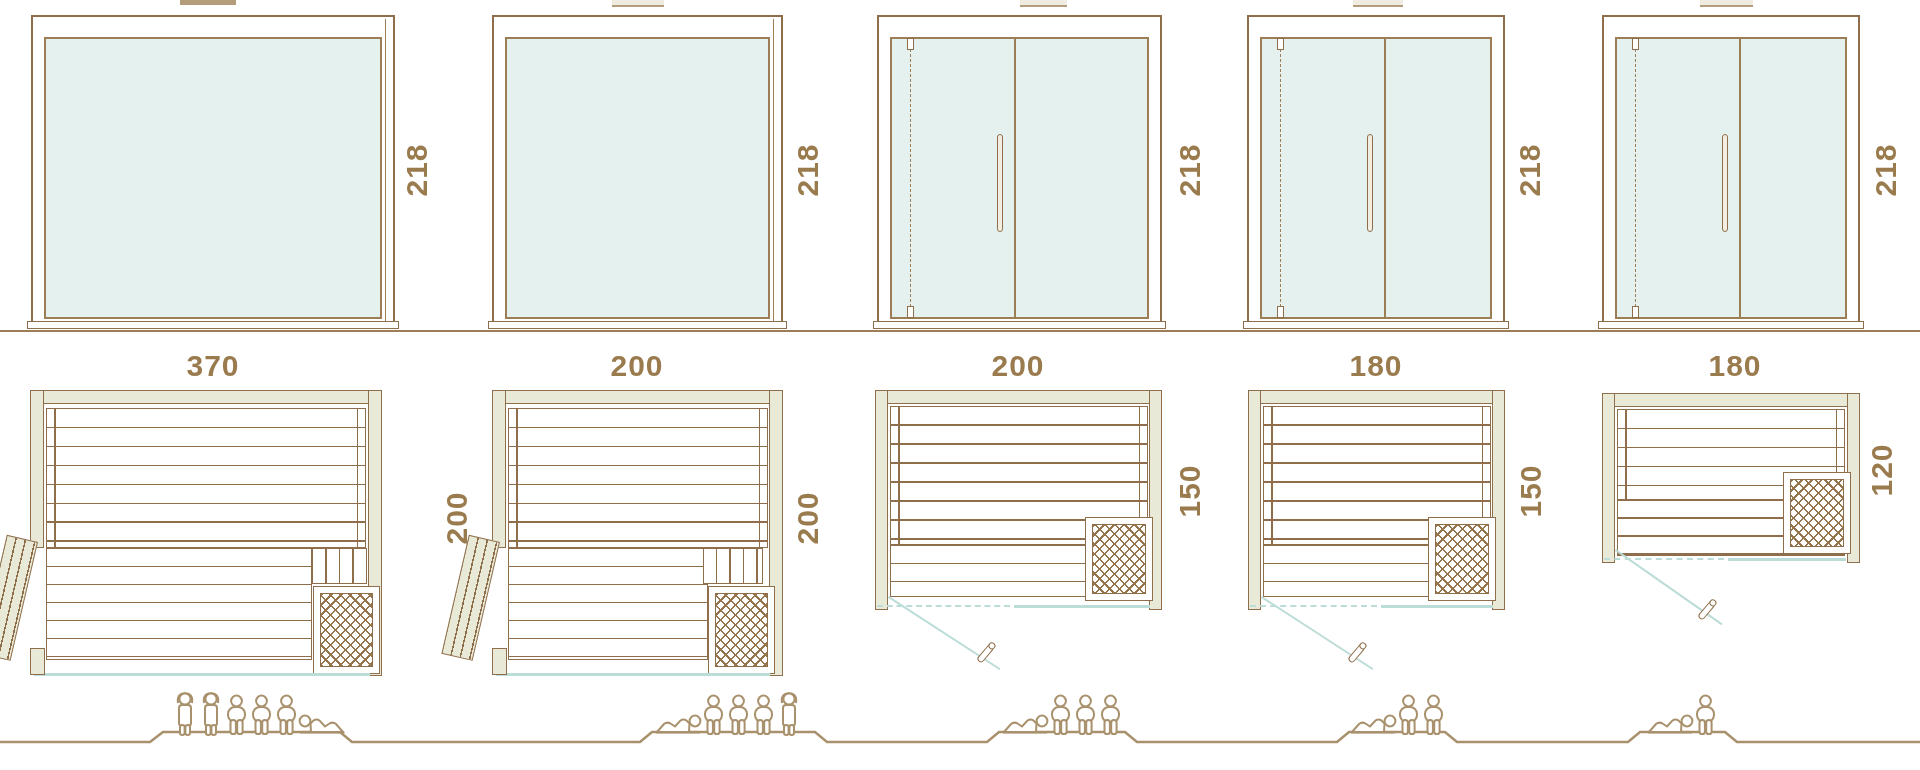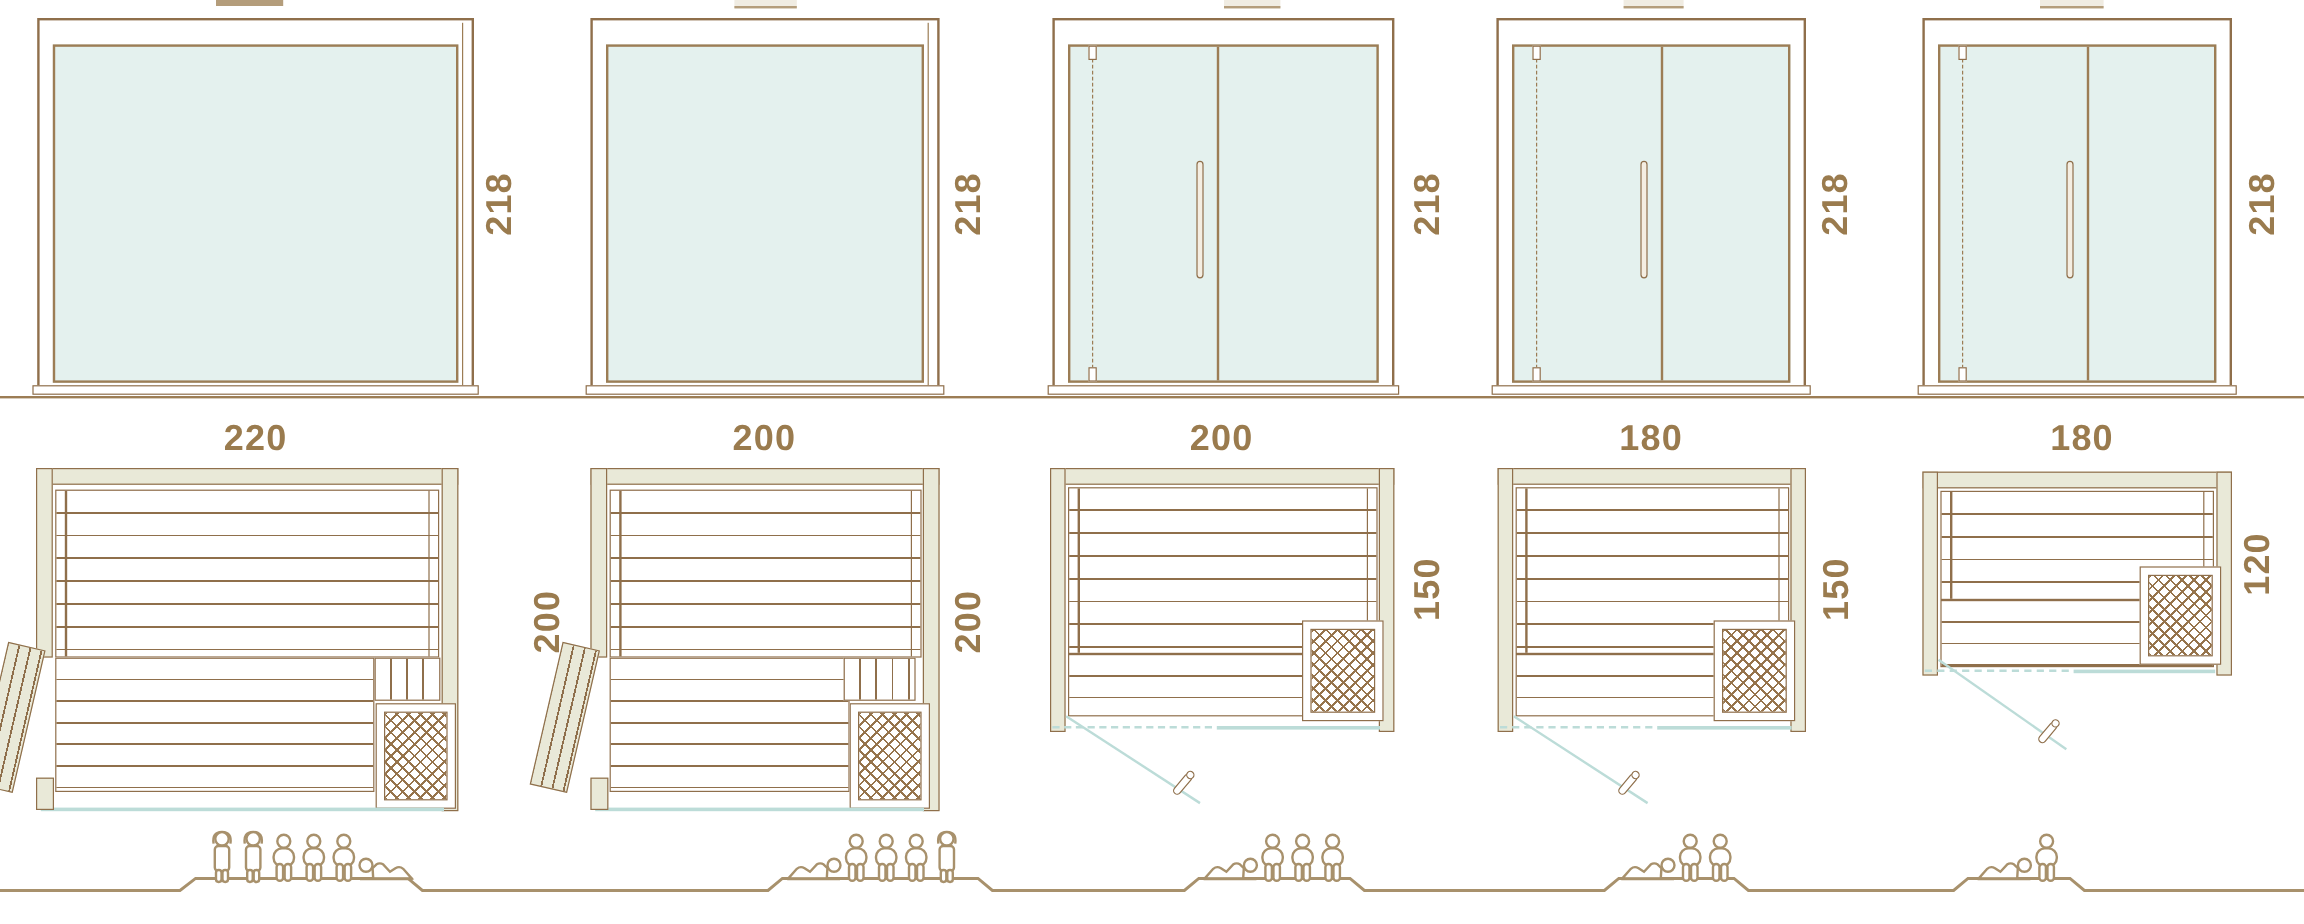--- a/index.html
+++ b/index.html
@@ -119,21 +119,21 @@
   <div class="sill" style="left:1243px;width:266px;"></div>
   <div class="sill" style="left:1598px;width:266px;"></div>
   <div class="ground"></div>
 
   <div class="dim v" style="left:371px;top:154px;">218</div>
   <div class="dim v" style="left:762px;top:154px;">218</div>
   <div class="dim v" style="left:1144px;top:154px;">218</div>
   <div class="dim v" style="left:1484px;top:154px;">218</div>
   <div class="dim v" style="left:1840px;top:154px;">218</div>
 
-  <div class="dim" style="left:163px;top:350px;width:100px;">220</div>
+  <div class="dim" style="left:163px;top:350px;width:100px;">370</div>
   <div class="dim" style="left:587px;top:350px;width:100px;">200</div>
   <div class="dim" style="left:968px;top:350px;width:100px;">200</div>
   <div class="dim" style="left:1326px;top:350px;width:100px;">180</div>
   <div class="dim" style="left:1685px;top:350px;width:100px;">180</div>
 
   <div>
     <div class="wall" style="left:30px;top:390px;width:352px;height:14px;"></div>
     <div class="wall" style="left:30px;top:390px;width:14px;height:158px;"></div>
     <div class="wall" style="left:368px;top:390px;width:14px;height:286px;"></div>
     <div class="bench upper" style="left:46px;top:408px;width:320px;height:140px;"></div>

